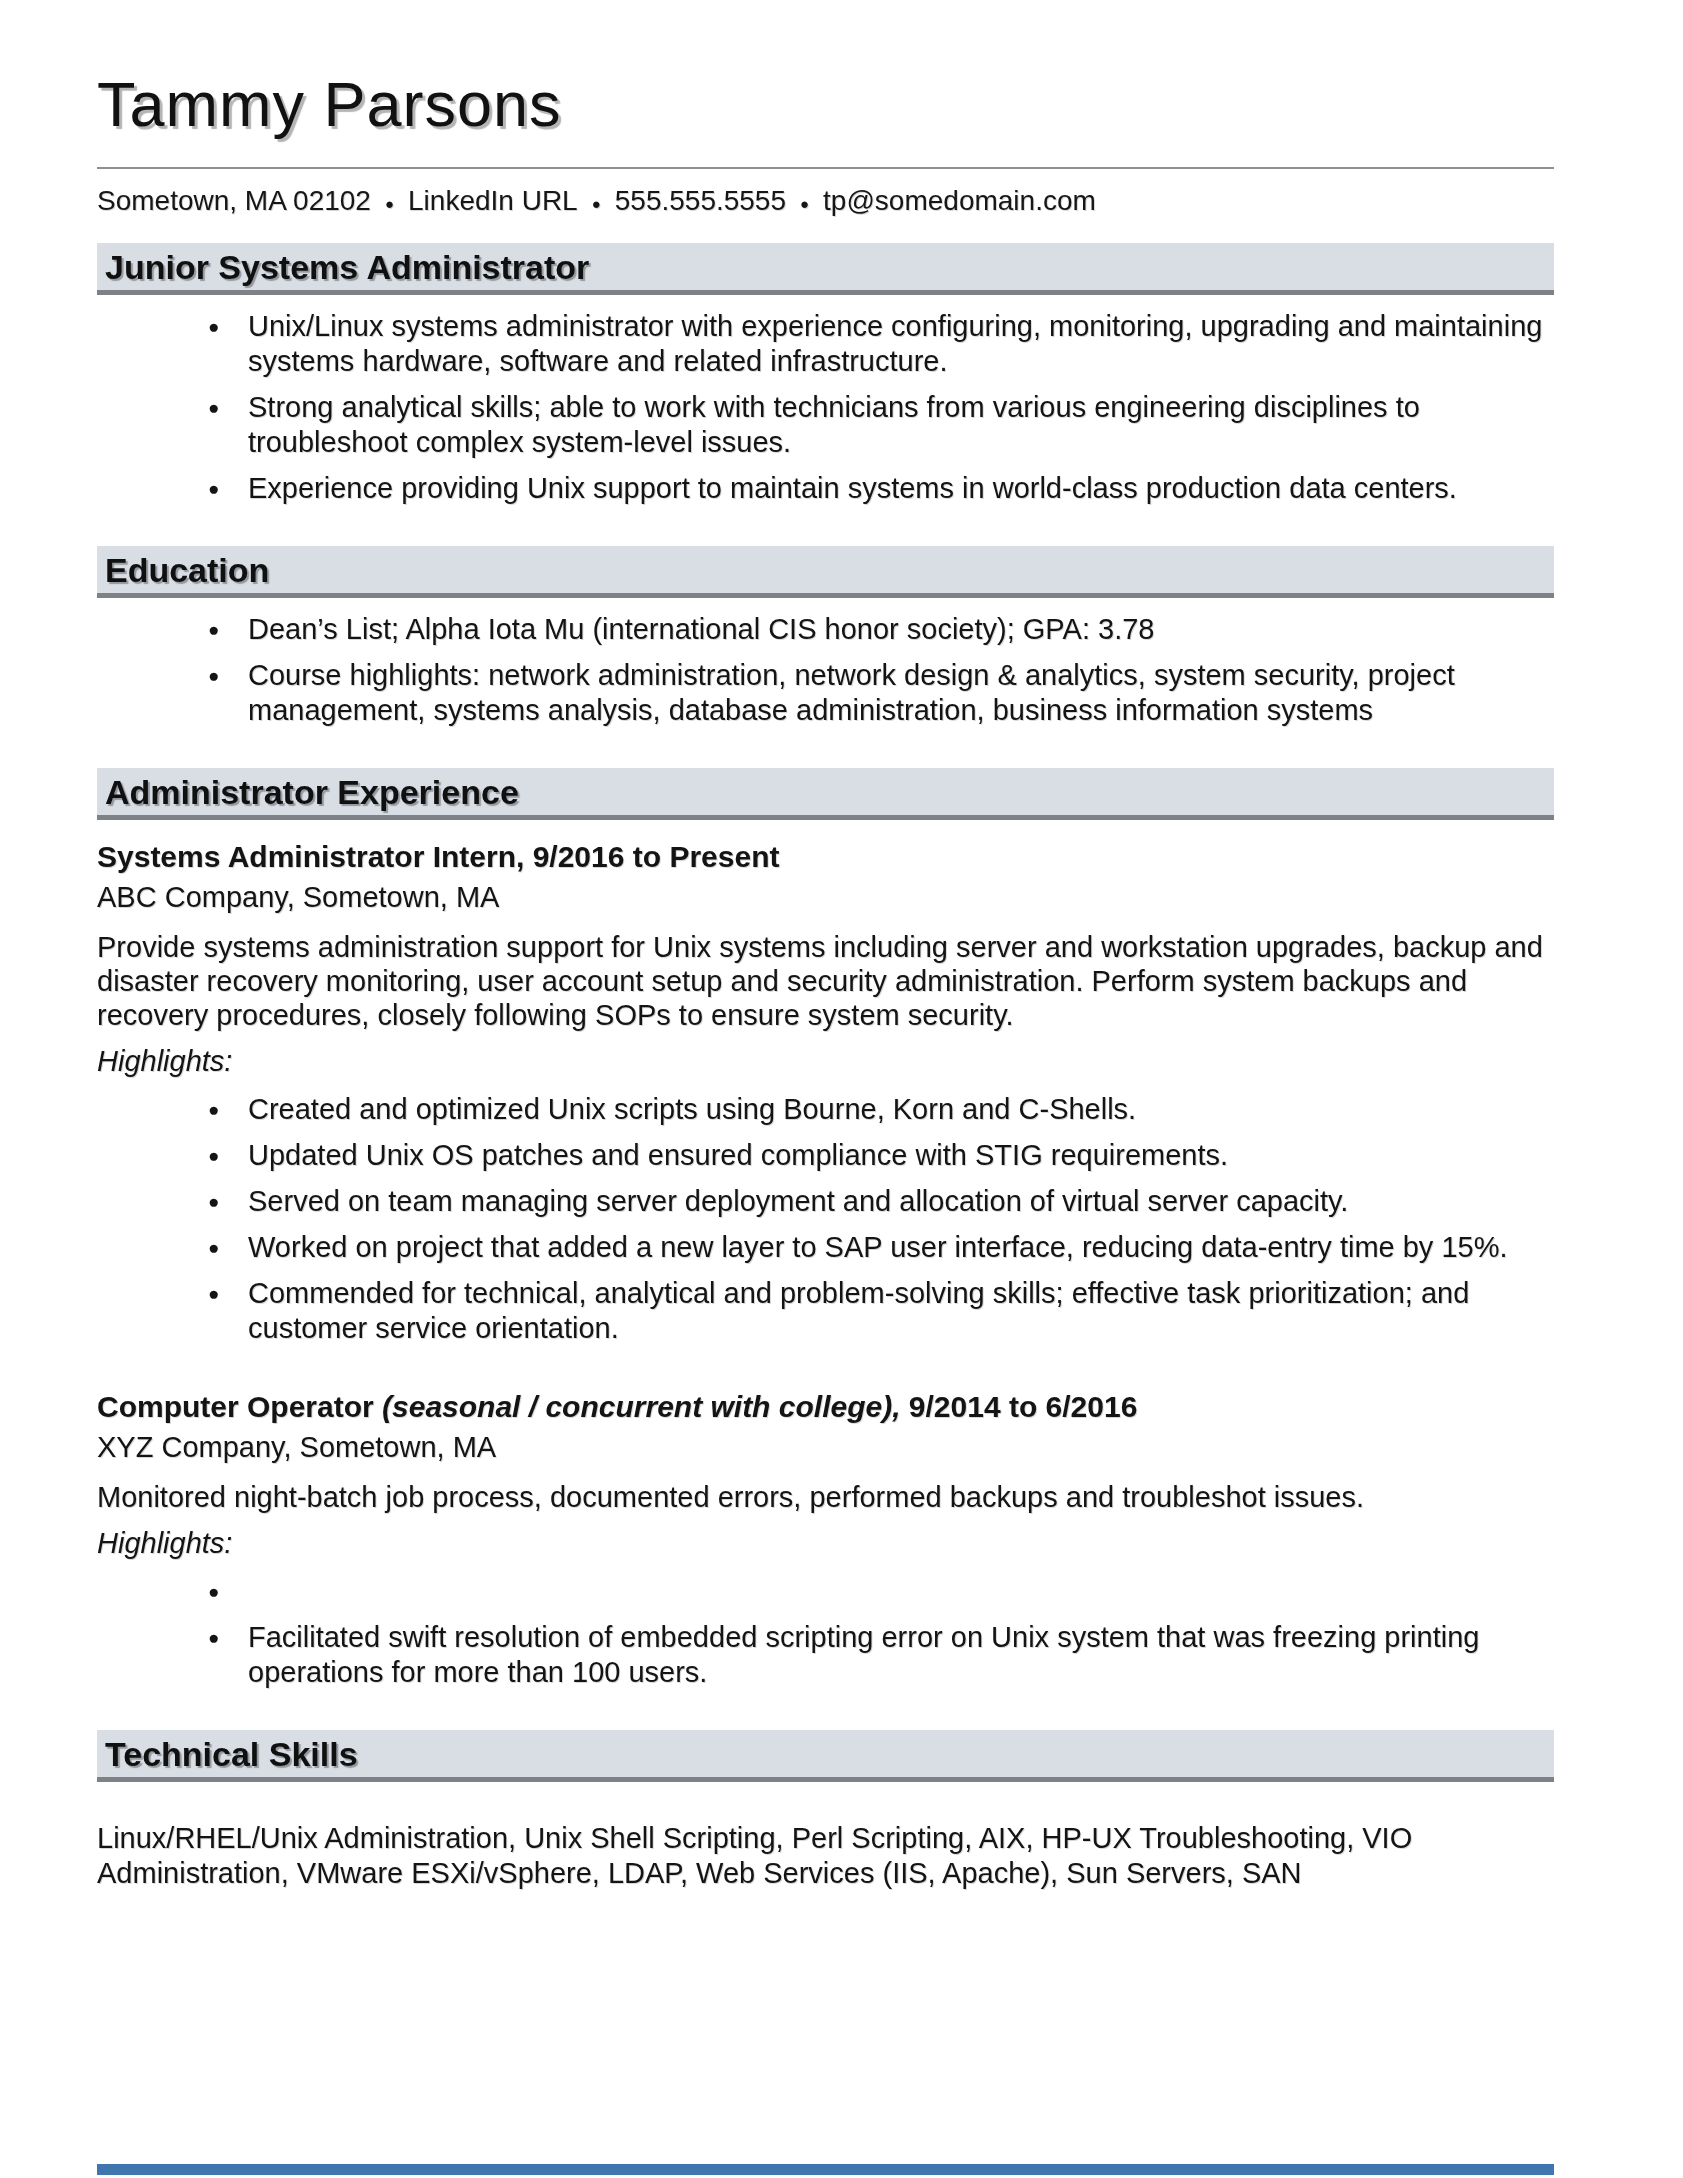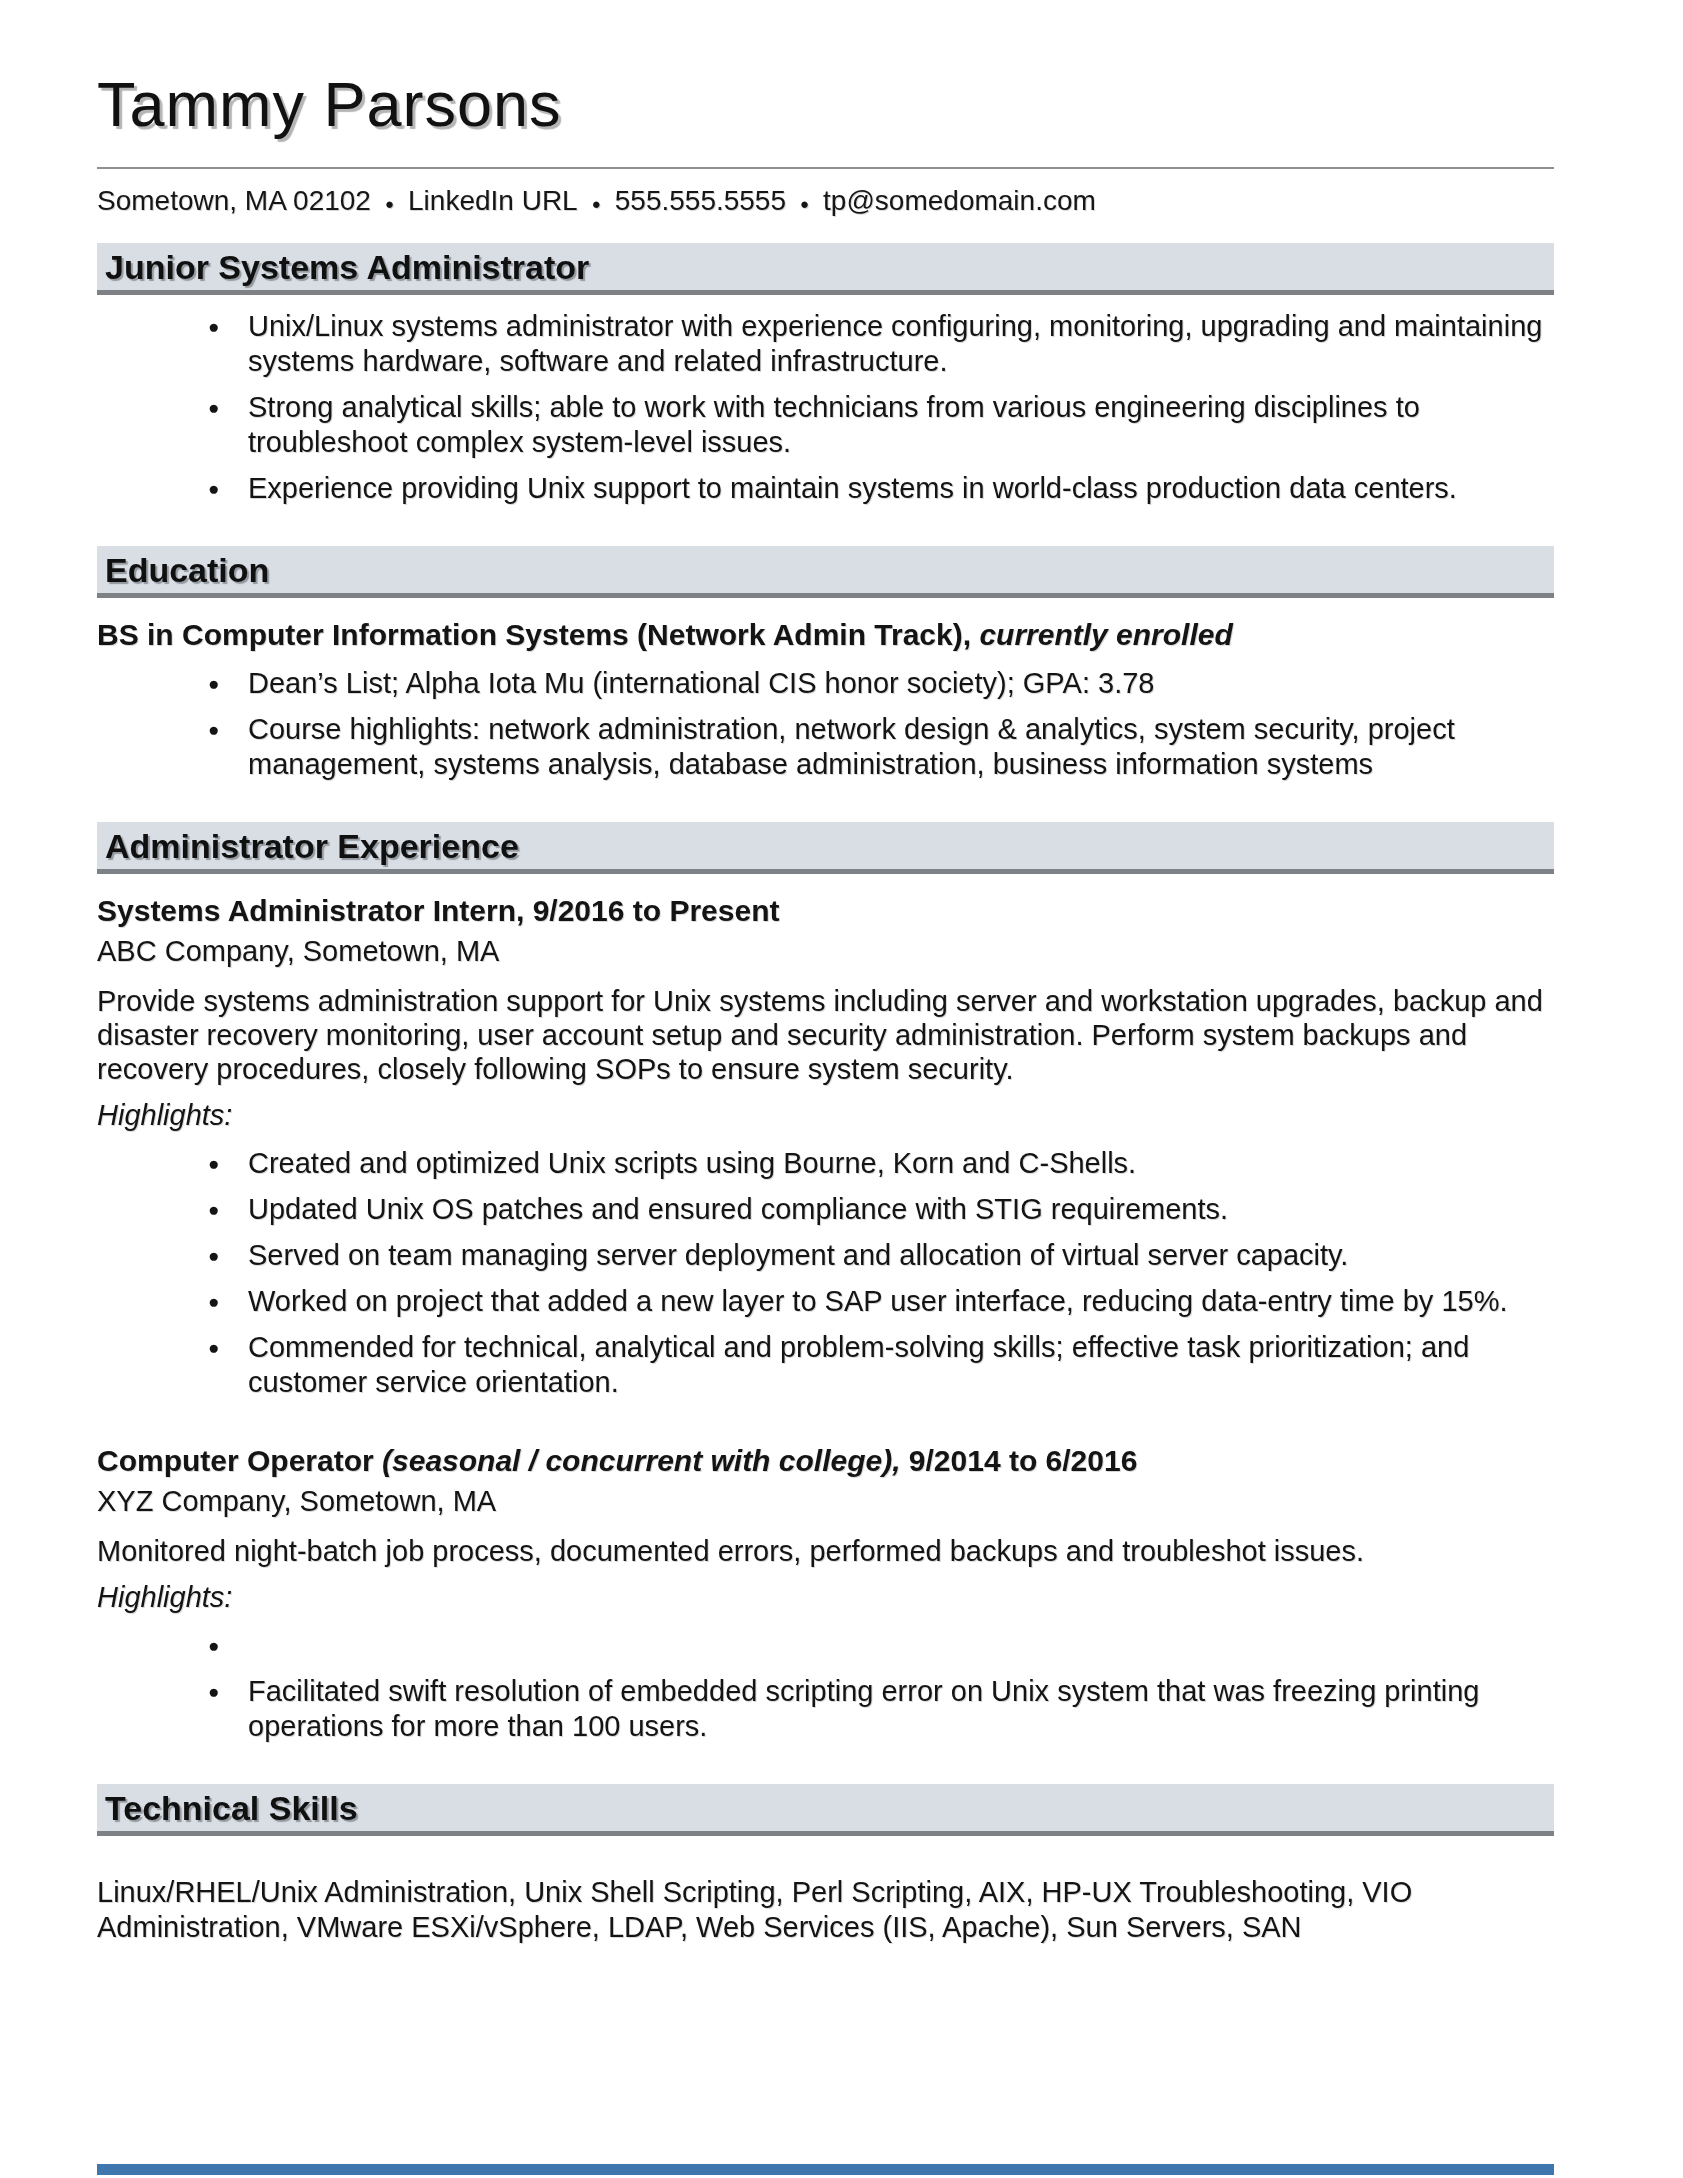--- a/index.html
+++ b/index.html
@@ -105,21 +105,20 @@
         <span class="li-text">Strong analytical skills; able to work with technicians from various engineering disciplines to troubleshoot complex system-level issues.</span>
       </li>
       <li>
         <span class="blt">●</span>
         <span class="li-text">Experience providing Unix support to maintain systems in world-class production data centers.</span>
       </li>
     </ul>
 
     <div class="section-bar">Education</div>
 
-    <p class="degree-line"><span>BS in Computer Information Systems (Network Admin Track), </span><span class="it">currently enrolled</span></p>
 
     <ul class="blist">
       <li>
         <span class="blt">●</span>
         <span class="li-text">Dean’s List; Alpha Iota Mu (international CIS honor society); GPA: 3.78</span>
       </li>
       <li>
         <span class="blt">●</span>
         <span class="li-text">Course highlights: network administration, network design &amp; analytics, system security, project management, systems analysis, database administration, business information systems</span>
       </li>

